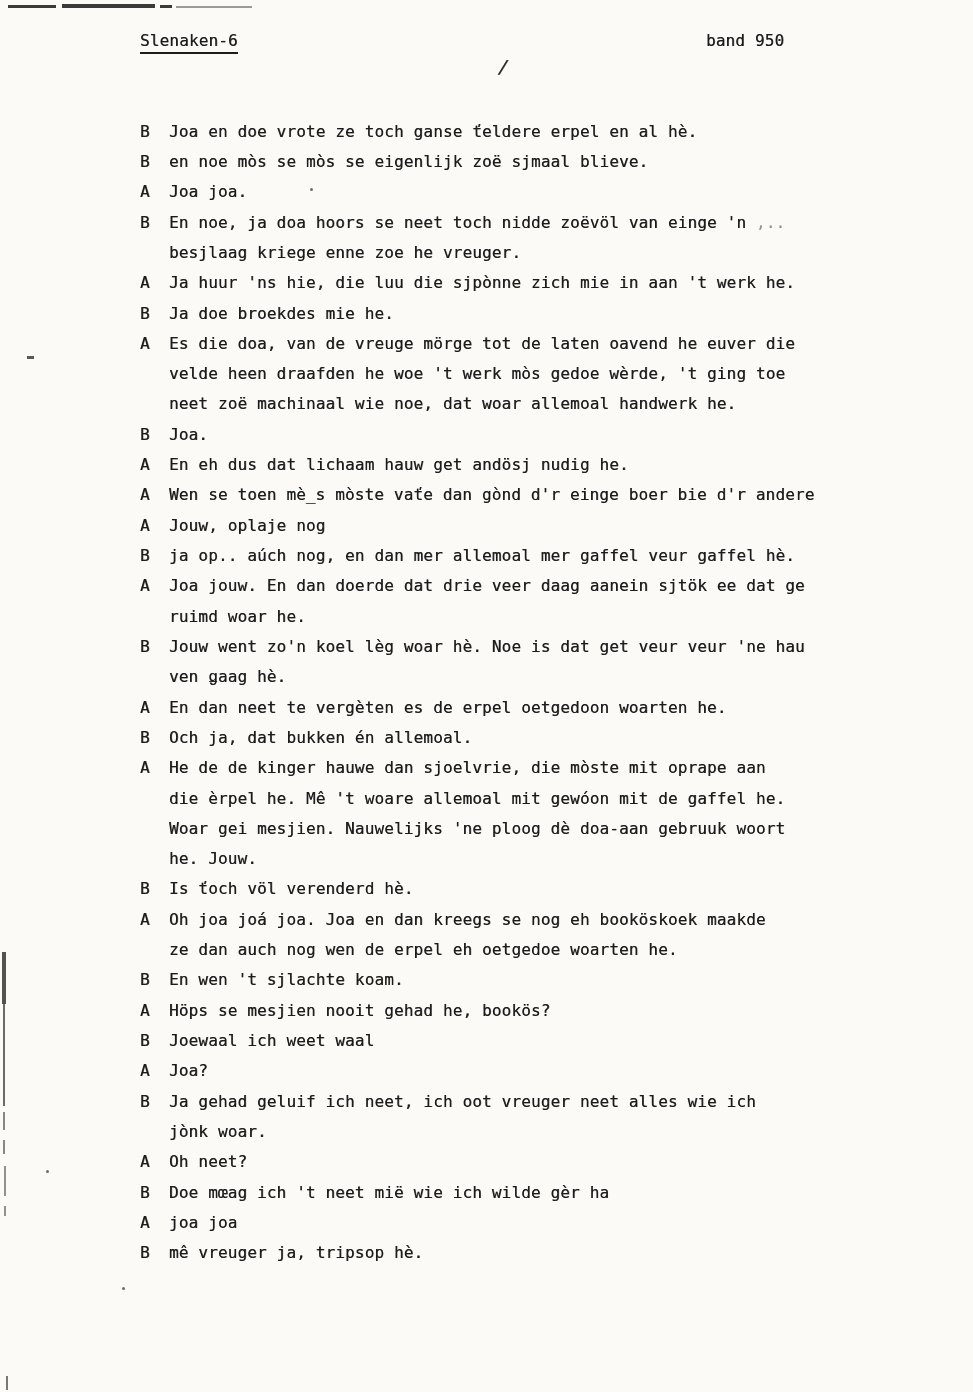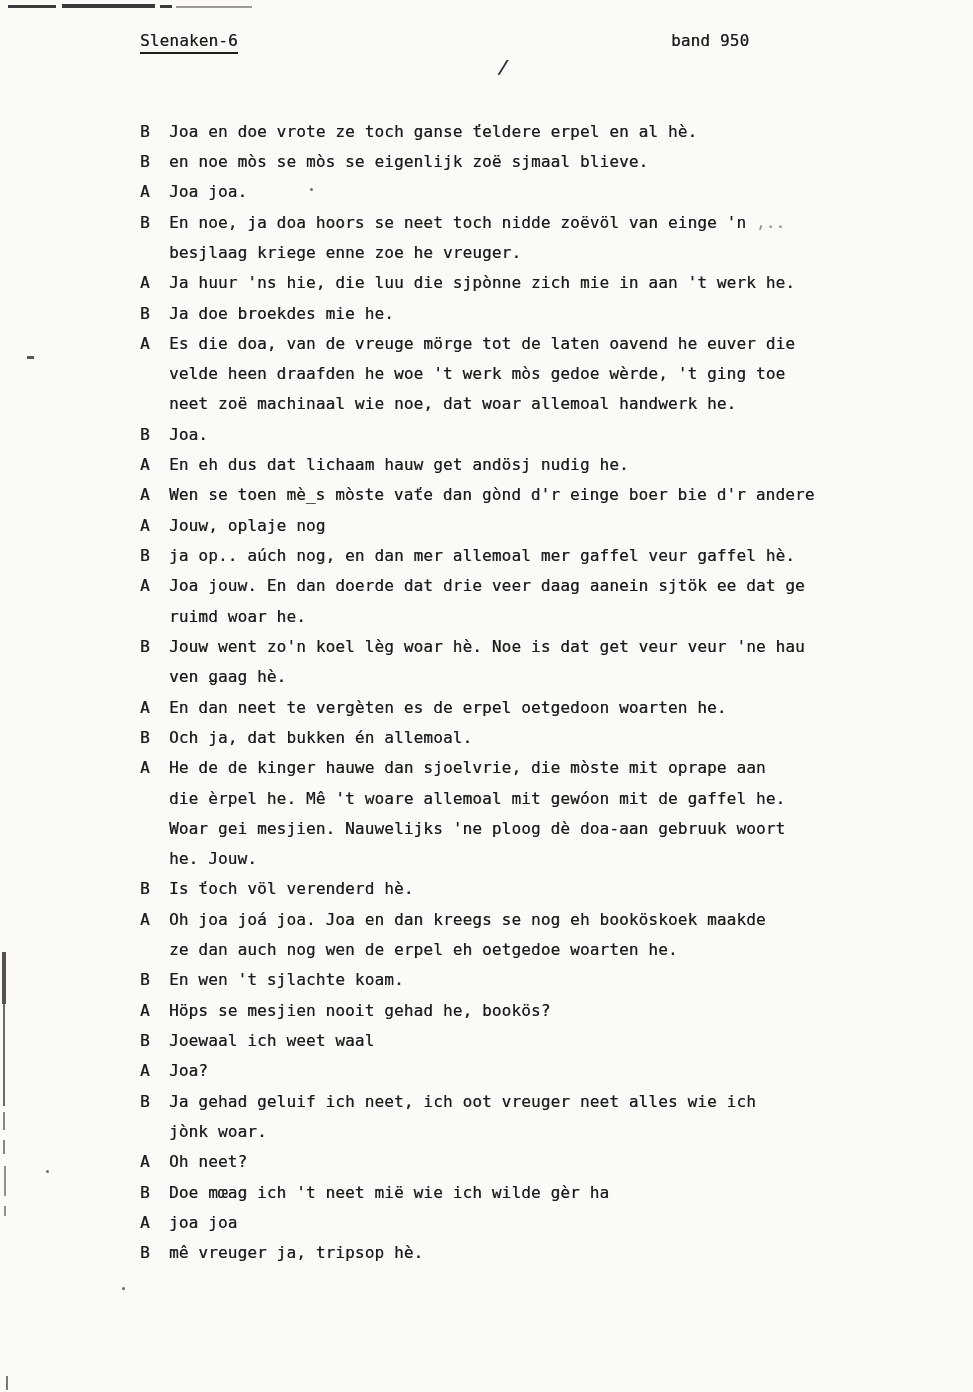--- a/index.html
+++ b/index.html
@@ -21,21 +21,21 @@
   }
   .header-title {
     position: absolute;
     left: 140px;
     top: 31px;
     border-bottom: 2px solid #1e1e1e;
     padding-bottom: 2px;
   }
   .header-band {
     position: absolute;
-    left: 671px;
+    left: 706px;
     top: 31px;
   }
   .transcript {
     position: absolute;
     left: 140px;
     top: 116px;
     width: 833px;
   }
   .line {
     display: flex;

